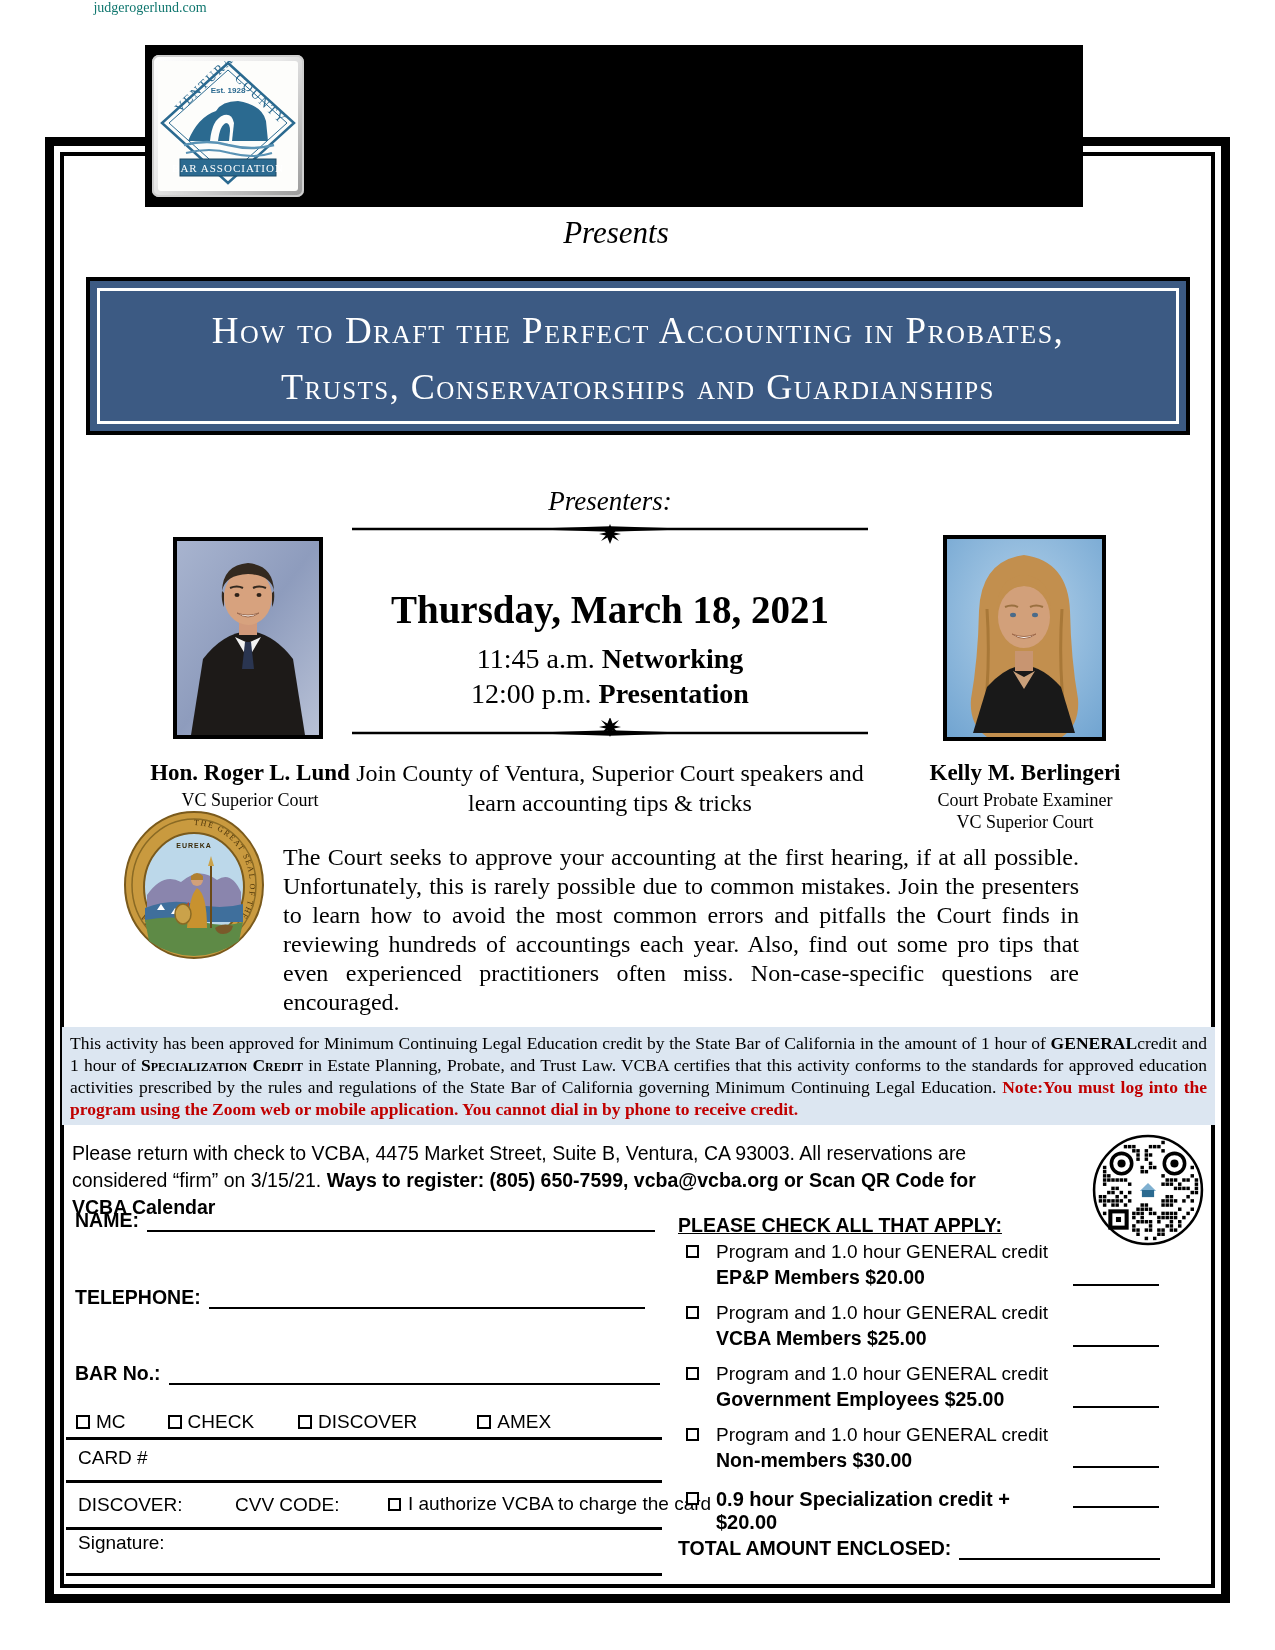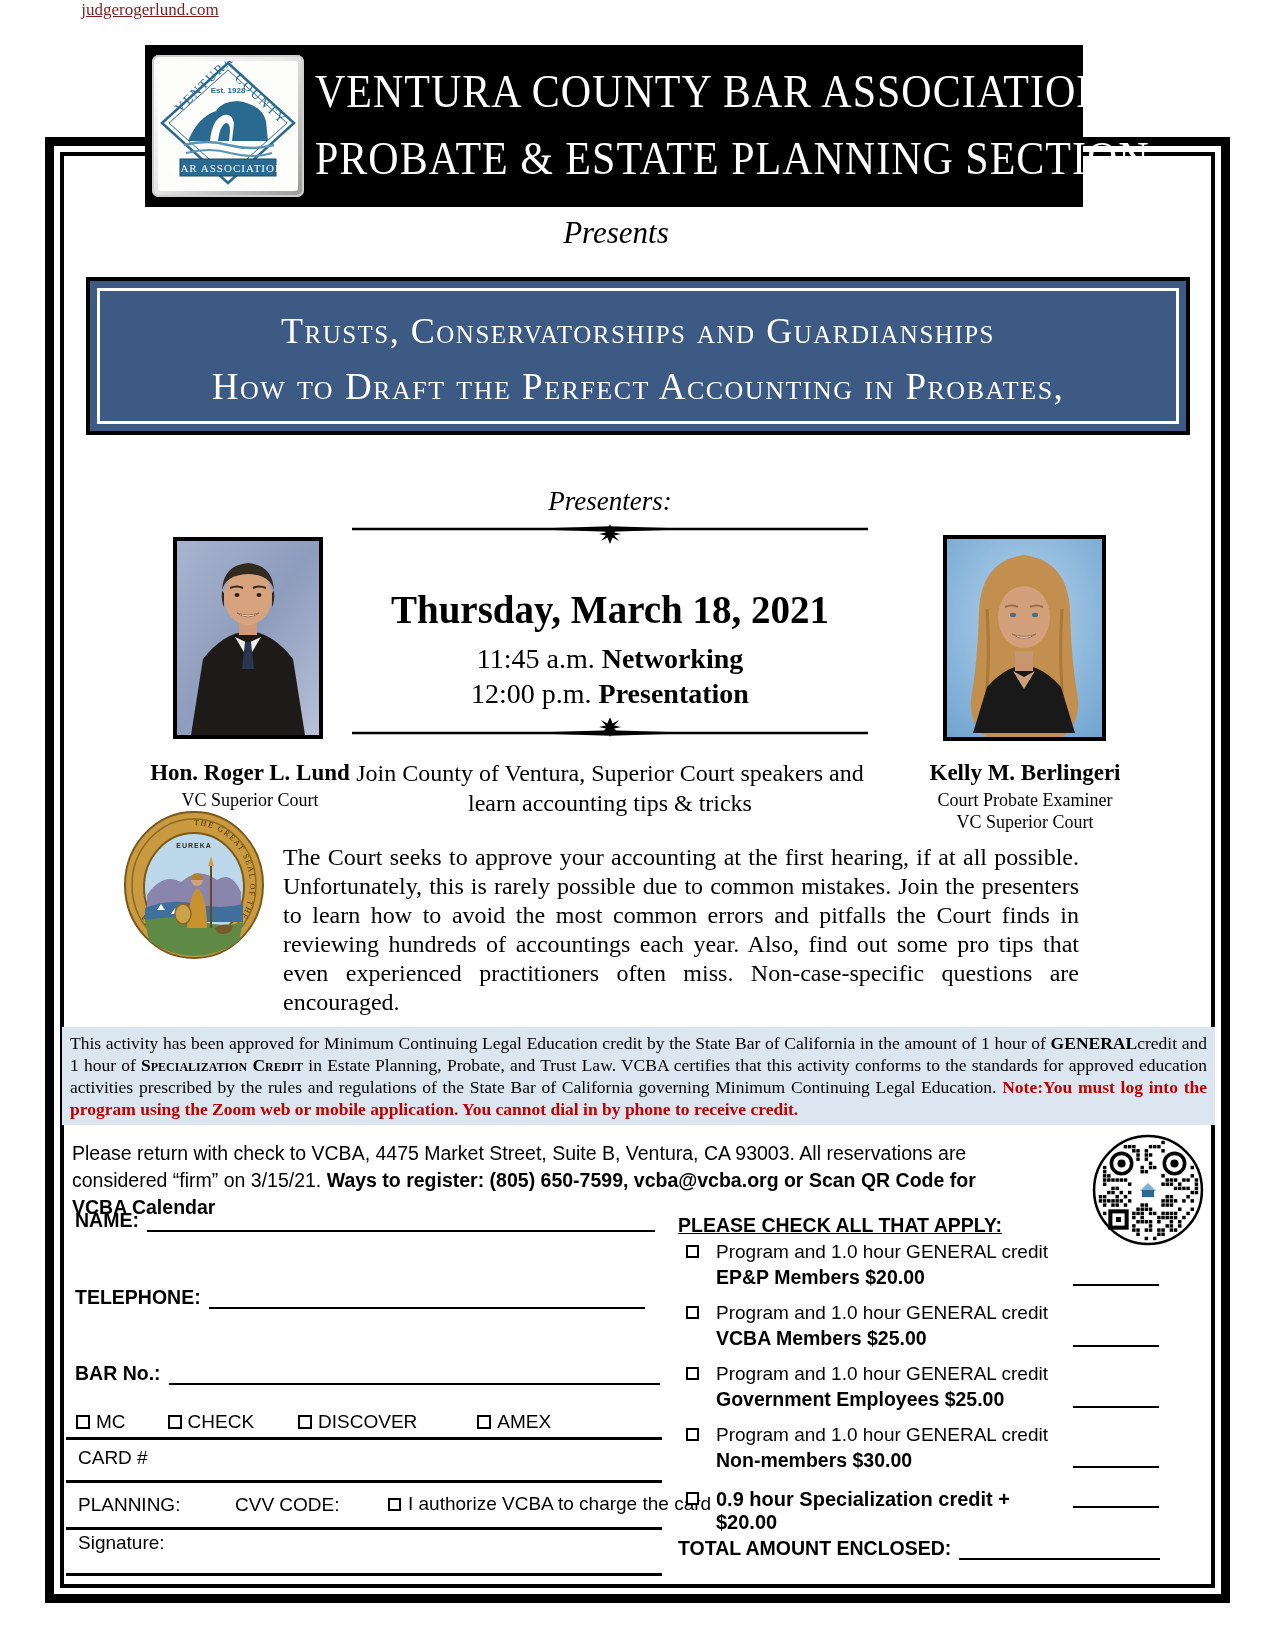--- a/index.html
+++ b/index.html
@@ -36,21 +36,21 @@
 
   .blurb{position:absolute;left:355px;top:758px;width:510px;text-align:center;font-size:24px;line-height:30px;}
 
   .photo{position:absolute;border:4px solid #000;background:#9aa8c8;}
   .photo-lund{left:173px;top:537px;width:150px;height:202px;}
   .photo-kelly{left:943px;top:535px;width:163px;height:206px;}
   .presenter-name{position:absolute;text-align:center;font-weight:bold;font-size:23px;}
   .presenter-sub{position:absolute;text-align:center;font-size:18px;}
   .lund-name{left:100px;top:760px;width:300px;}
   .lund-court{left:100px;top:790px;width:300px;}
-  .lund-link{left:100px;top:812px;width:300px;text-align:center;font-size:17px;color:#7f1d1d;text-decoration:underline;}
+  .lund-link{left:100px;top:812px;width:300px;text-align:center;font-size:14px;color:#0f766e;}
   .kelly-name{left:860px;top:760px;width:330px;}
   .kelly-title{left:860px;top:790px;width:330px;}
   .kelly-court{left:860px;top:812px;width:330px;}
 
   .seal{position:absolute;left:123px;top:810px;width:142px;height:150px;}
   .description{position:absolute;left:283px;top:843px;width:796px;font-size:24px;line-height:29px;text-align:justify;margin:0;}
 
   .mcle{position:absolute;left:62px;top:1027px;width:1153px;min-height:96px;background:#dce6f1;margin:0;padding:5px 8px;font-size:17.5px;line-height:22px;text-align:justify;}
   .mcle .sc{font-variant:small-caps;}
   .mcle .red{color:#c00000;}
@@ -109,32 +109,28 @@
         <path d="M30 80 Q40 56 58 50 Q64 40 80 40 Q104 44 108 60 L110 80 Z" fill="#2b6a90"></path>
         <path d="M52 80 Q54 58 66 54 Q74 52 76 62 L74 80 Z" fill="#fdfdfb"></path>
         <path d="M60 80 Q62 64 68 62 Q72 62 72 70 L71 80 Z" fill="#2b6a90"></path>
         <path d="M26 84 Q50 78 70 84 Q94 90 116 84" stroke="#5a93b5" stroke-width="2.5" fill="none"></path>
         <path d="M28 92 Q52 86 72 92 Q96 98 114 92" stroke="#5a93b5" stroke-width="2" fill="none"></path>
         <rect x="22" y="98" width="96" height="17" fill="#2b6a90" stroke="#1c4a66" stroke-width="1"></rect>
         <text x="70" y="111" font-size="11" fill="#ffffff" text-anchor="middle" font-family="Liberation Serif, serif" letter-spacing="1">BAR ASSOCIATION</text>
       </svg>
     </div>
   </div>
-  <div class="header-titles">
-    <div class="h-line">VENTURA COUNTY BAR ASSOCIATION</div>
-    <div class="h-line">PROBATE &amp; ESTATE PLANNING SECTION</div>
-  </div>
 </div>
 
 <div class="presents">Presents</div>
 
 <div class="banner">
   <div class="banner-inner">
+    <div class="b-line b-line1">How to Draft the Perfect Accounting in Probates,</div>
     <div class="b-line b-line2">Trusts, Conservatorships and Guardianships</div>
-    <div class="b-line b-line1">How to Draft the Perfect Accounting in Probates,</div>
   </div>
 </div>
 
 <div class="presenters-label">Presenters:</div>
 
 <svg class="divider d1" viewBox="0 0 516 22">
   <line x1="0" y1="5" x2="516" y2="5" stroke="#000" stroke-width="2.5"></line>
   <polygon points="168,5 258,2.2 348,5 258,7.8" fill="#000"></polygon>
   <g transform="translate(258,10)">
     <polygon fill="#000" points="0,-10 2.6,-3.6 9,-7 4.2,-1.4 11,0 4.2,1.4 9,7 2.6,3.6 0,10 -2.6,3.6 -9,7 -4.2,1.4 -11,0 -4.2,-1.4 -9,-7 -2.6,-3.6"></polygon>
@@ -427,21 +423,21 @@
     </span>
   <span class="card-opt">
       <span class="cb"></span>
       <span>AMEX</span>
     </span>
 </div>
 
 <div class="hline hl1"></div>
 <div class="flabel cardnum-label">CARD #</div>
 <div class="hline hl2"></div>
-<div class="flabel expires-label">PLANNING:</div>
+<div class="flabel expires-label">DISCOVER:</div>
 <div class="flabel cvv-label">CVV CODE:</div>
 <div class="auth-opt">
   <span class="cb"></span>
     <span>I authorize VCBA to charge the card</span>
 </div>
 <div class="hline hl3"></div>
 <div class="flabel signature-label">Signature:</div>
 <div class="hline hl4"></div>
 
 <div class="check-heading">PLEASE CHECK ALL THAT APPLY:</div>

